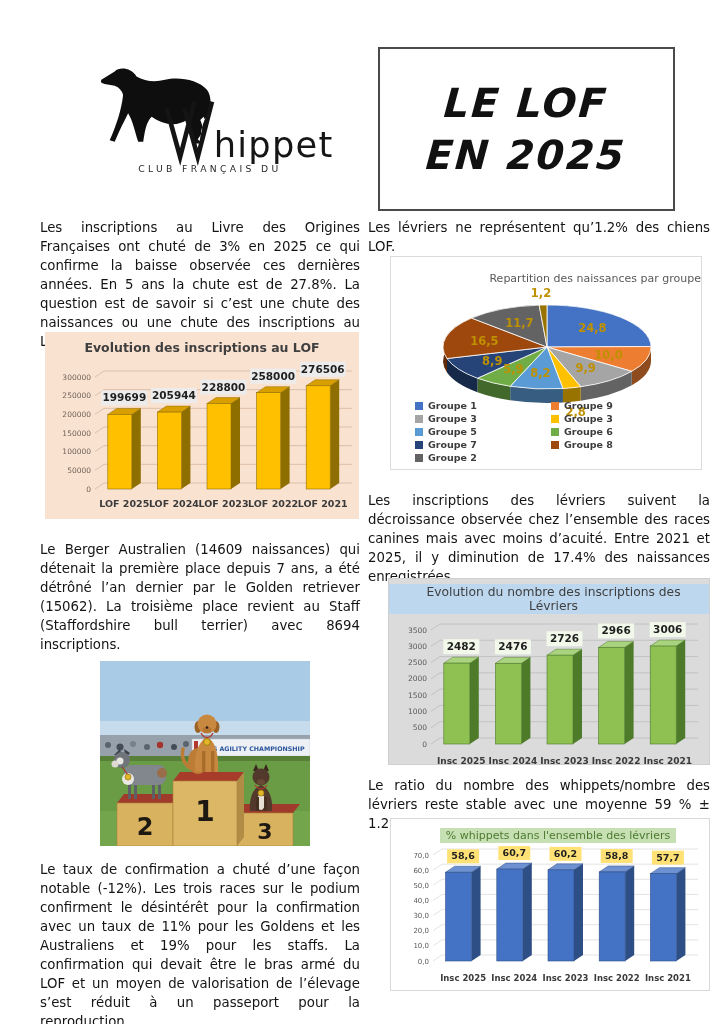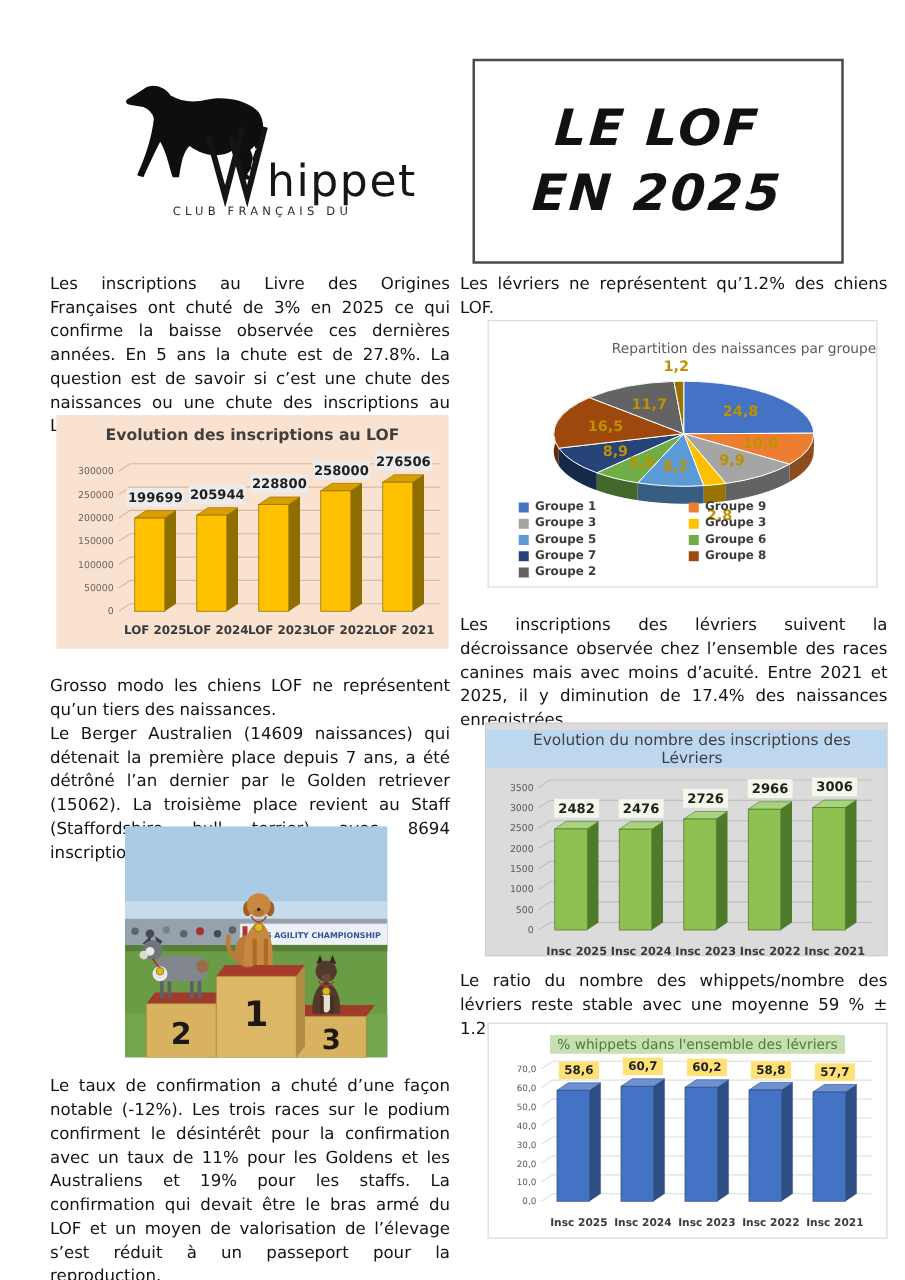--- a/index.html
+++ b/index.html
@@ -108,21 +108,20 @@
           <polygon points="285.2,30.77109333333334 294.2,24.77109333333334 294.2,128 285.2,134" fill="#8F6E00"></polygon>
           <rect x="261.2" y="30.77109333333334" width="24" height="103.22890666666666" fill="#FFC000" stroke="#8F6E00" stroke-width="0.6"></rect>
           <rect x="254.7" y="6.77109333333334" width="46" height="15" fill="#ECECEC"></rect>
           <text x="277.7" y="17.77109333333334" text-anchor="middle" font-size="10.5" font-weight="bold" fill="#1F1F1F">276506</text>
           <text x="277.7" y="152" text-anchor="middle" font-size="9.5" font-weight="bold" fill="#3A3A3A">LOF 2021</text>
         </g>
       </svg>
   </div>
 
   <div class="abs" style="left:40px;top:540px;width:320px">
-    <p class="body-text">Grosso modo les chiens LOF ne représentent qu’un tiers des naissances.</p>
     <p class="body-text">Le Berger Australien (14609 naissances) qui détenait la première place depuis 7 ans, a été détrôné l’an dernier par le Golden retriever (15062). La troisième place revient au Staff (Staffordshire bull terrier) avec 8694 inscriptions.</p>
   </div>
 
   <svg class="abs" style="left:100px;top:661px" width="210" height="185" viewBox="0 0 210 185">
     <rect x="0" y="0" width="210" height="97" fill="#a9cbe6"></rect>
     <rect x="0" y="60" width="210" height="37" fill="#c6dbec"></rect>
     <rect x="0" y="74" width="210" height="23" fill="#97a1ab"></rect>
     <g>
       <circle cx="8" cy="84" r="3" fill="#5a646e"></circle>
         <circle cx="20" cy="86" r="3.5" fill="#434d57"></circle>

